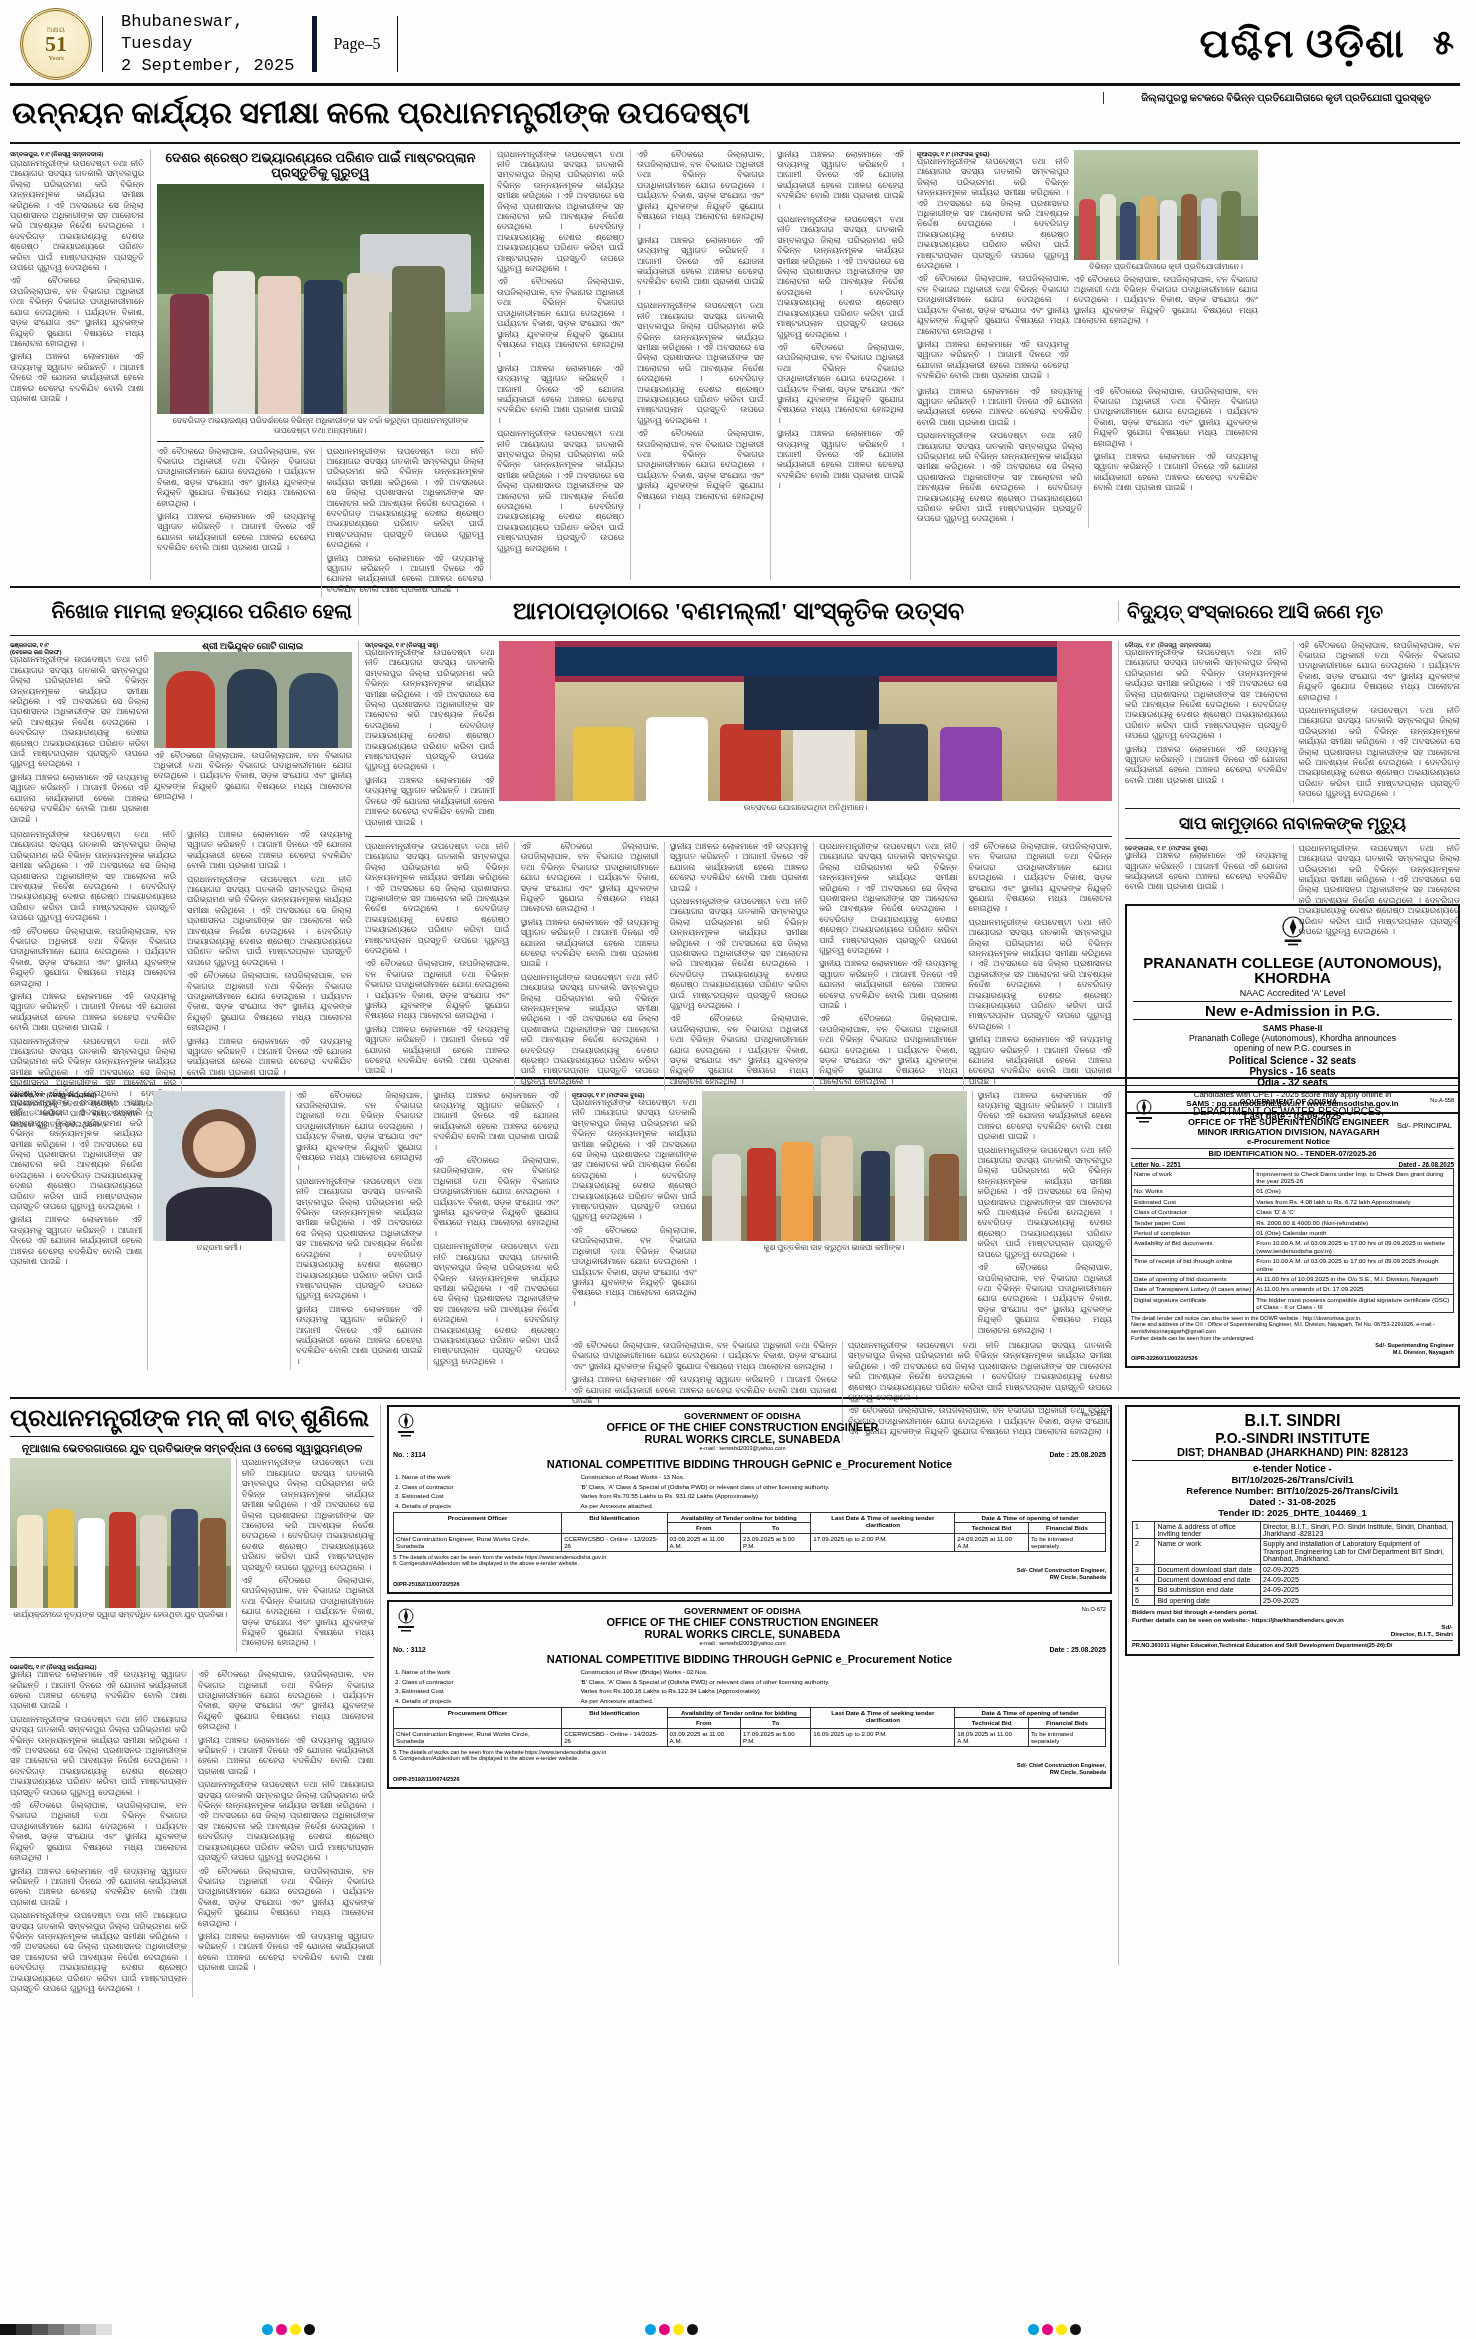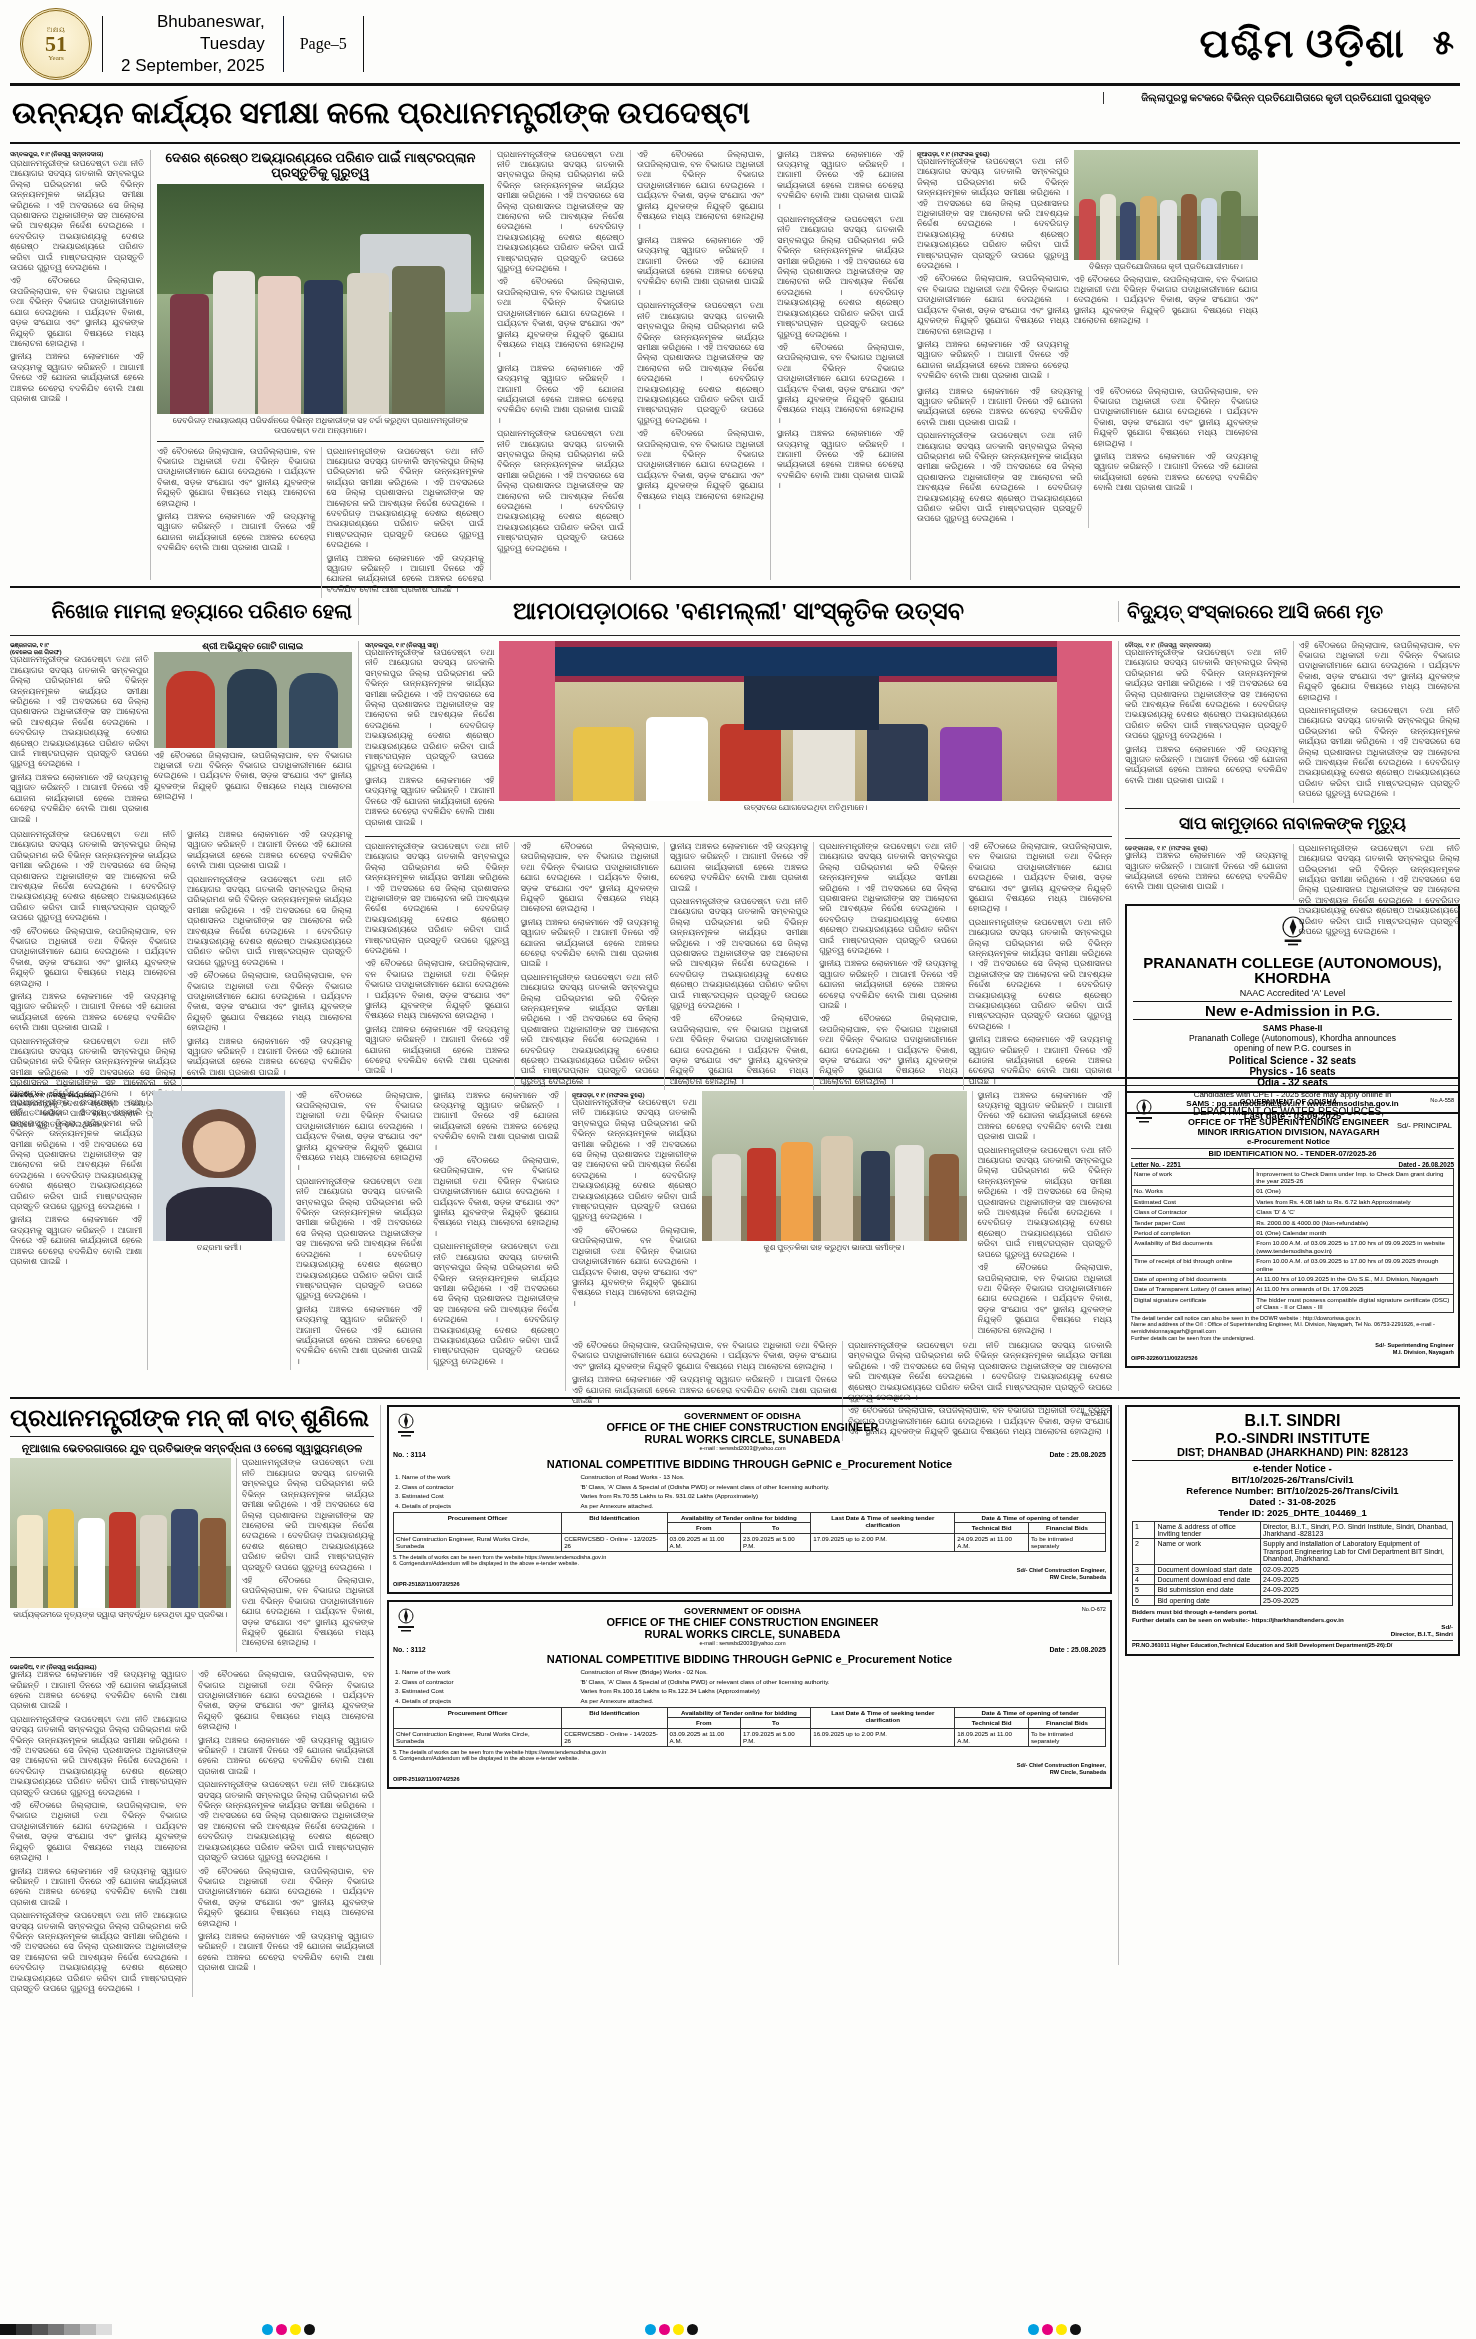--- a/index.html
+++ b/index.html
@@ -6,21 +6,21 @@
   body{font-family:"Liberation Serif",serif;}
   .page{width:1476px;height:2339px;background:#fdfdfb;position:relative;overflow:hidden;box-sizing:border-box;padding:8px 16px 0 10px;}
 
   
   .masthead{display:flex;align-items:center;border-bottom:3px solid #111;padding-bottom:4px;height:78px;box-sizing:border-box;}
   .logo{width:92px;height:70px;display:flex;align-items:center;justify-content:center;}
   .logo-badge{width:66px;height:66px;border-radius:50%;border:3px double #8a6b1e;background:radial-gradient(circle at 50% 40%,#fff8e1,#f0e0b0);display:flex;flex-direction:column;align-items:center;justify-content:center;color:#7a5c10;}
   .logo-badge .top{font-size:7px;letter-spacing:.5px;}
   .logo-badge .num{font-size:22px;font-weight:bold;line-height:20px;font-family:"Liberation Serif",serif;}
   .logo-badge .yrs{font-size:7px;}
-  .place{border-left:1px solid #111;border-right:1px solid #0f172a;padding:0 18px;text-align:right;font-size:17px;line-height:22px;height:56px;display:flex;flex-direction:column;justify-content:center;font-family:Liberation Sans, sans-serif;}
+  .place{border-left:1px solid #111;border-right:5px solid #0f172a;padding:0 18px;text-align:left;font-size:17px;line-height:22px;height:56px;display:flex;flex-direction:column;justify-content:center;font-family:Liberation Mono, monospace;}
   .pageno{padding:0 16px;font-size:16px;border-right:1px solid #111;height:56px;display:flex;align-items:center;text-align:right;}
   .mast-title{flex:1;text-align:right;padding-right:10px;font-size:40px;font-weight:bold;letter-spacing:1px;}
   .mast-num{font-size:34px;font-weight:bold;padding-left:18px;padding-right:6px;}
 
   
   .od{font-family:"Liberation Serif",serif;}
   .body-text{font-size:8.4px;line-height:10.4px;text-align:justify;color:#2a2a2a;word-spacing:1px;}
   .body-text p{margin:0 0 3px 0;}
   .headline{font-weight:bold;line-height:1.12;color:#000;}
 

